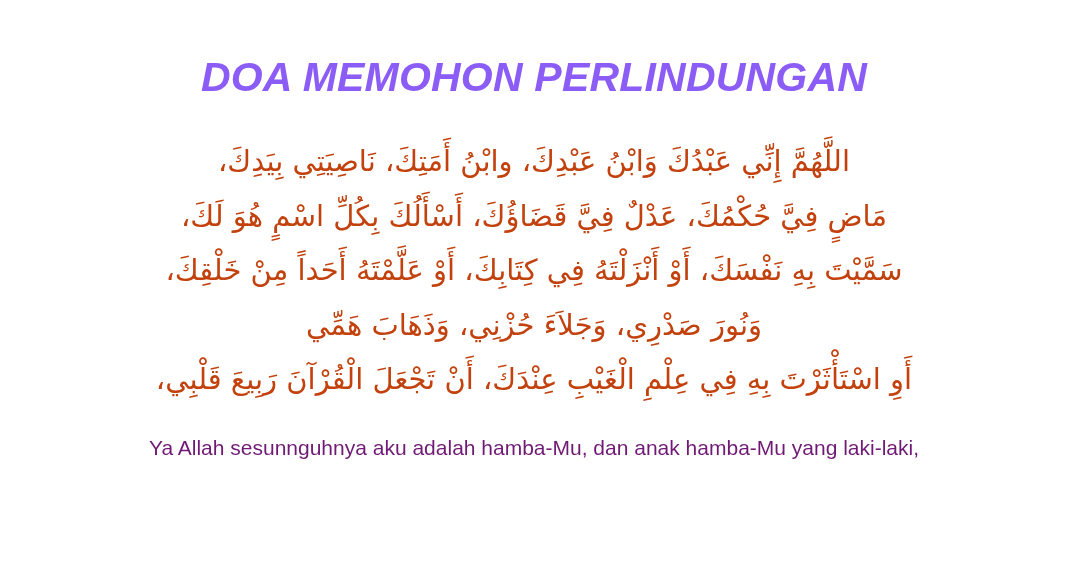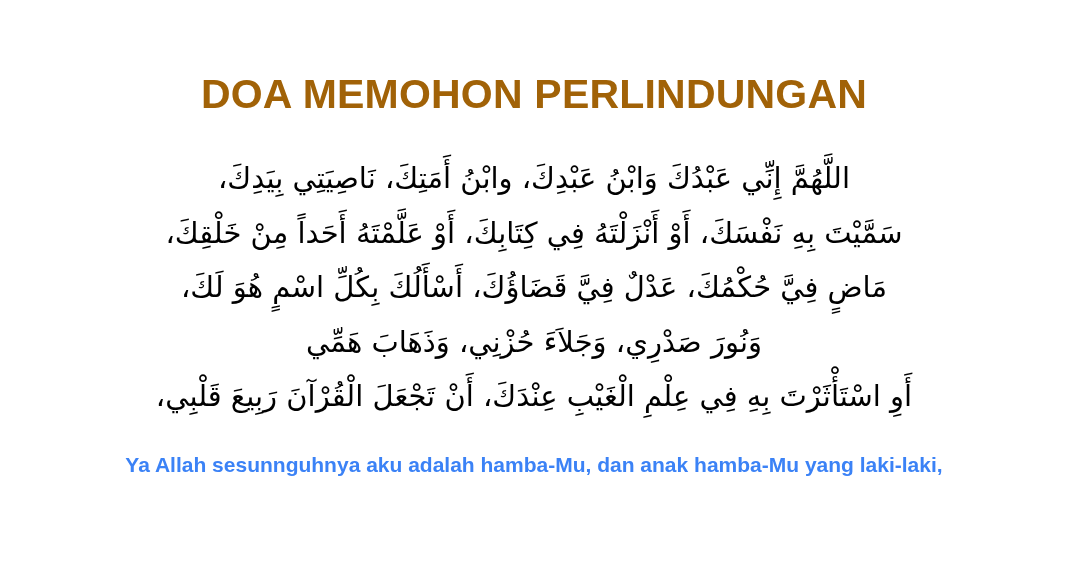--- a/index.html
+++ b/index.html
@@ -16,72 +16,73 @@
   .page {
     width: 1068px;
     height: 580px;
     position: relative;
     box-sizing: border-box;
     padding: 0;
     background: #ffffff;
   }
   .title {
     text-align: center;
-    color: #a16207;
+    color: #8b5cf6;
     font-weight: bold;
     font-size: 41px;
     line-height: 1.42;
     letter-spacing: 0.2px;
-    padding-top: 65px;
+    padding-top: 48px;
+    font-style: italic;
   }
   .title-line {
     display: block;
     white-space: nowrap;
   }
   .arabic {
     direction: rtl;
     text-align: center;
-    color: #000000;
+    color: #c2410c;
     font-family: "DejaVu Sans", sans-serif;
     font-size: 29px;
     line-height: 1.88;
     padding: 28px 62px 0 62px;
     font-weight: 500;
   }
   .arabic-line {
     display: block;
     white-space: nowrap;
   }
   .translation {
     margin-top: 26px;
     padding: 0 60px;
     text-align: center;
-    color: #3b82f6;
+    color: #701a75;
     font-size: 21px;
-    font-weight: bold;
+    font-weight: normal;
     line-height: 1.45;
   }
   .translation-line {
     display: block;
     white-space: nowrap;
   }
 </style>
 </head>
 <body>
 
 <div class="page">
 
   <div class="title">
     <span class="title-line">DOA MEMOHON PERLINDUNGAN</span>
   </div>
 
   <div class="arabic">
     <span class="arabic-line">اللَّهُمَّ إِنِّي عَبْدُكَ وَابْنُ عَبْدِكَ، وابْنُ أَمَتِكَ، نَاصِيَتِي بِيَدِكَ،</span>
+    <span class="arabic-line">مَاضٍ فِيَّ حُكْمُكَ، عَدْلٌ فِيَّ قَضَاؤُكَ، أَسْأَلُكَ بِكُلِّ اسْمٍ هُوَ لَكَ،</span>
     <span class="arabic-line">سَمَّيْتَ بِهِ نَفْسَكَ، أَوْ أَنْزَلْتَهُ فِي كِتَابِكَ، أَوْ عَلَّمْتَهُ أَحَداً مِنْ خَلْقِكَ،</span>
-    <span class="arabic-line">مَاضٍ فِيَّ حُكْمُكَ، عَدْلٌ فِيَّ قَضَاؤُكَ، أَسْأَلُكَ بِكُلِّ اسْمٍ هُوَ لَكَ،</span>
     <span class="arabic-line">وَنُورَ صَدْرِي، وَجَلاَءَ حُزْنِي، وَذَهَابَ هَمِّي</span>
     <span class="arabic-line">أَوِ اسْتَأْثَرْتَ بِهِ فِي عِلْمِ الْغَيْبِ عِنْدَكَ، أَنْ تَجْعَلَ الْقُرْآنَ رَبِيعَ قَلْبِي،</span>
   </div>
 
   <div class="translation">
     <span class="translation-line">Ya Allah sesunnguhnya aku adalah hamba-Mu, dan anak hamba-Mu yang laki-laki,</span>
   </div>
 
 </div>
 

